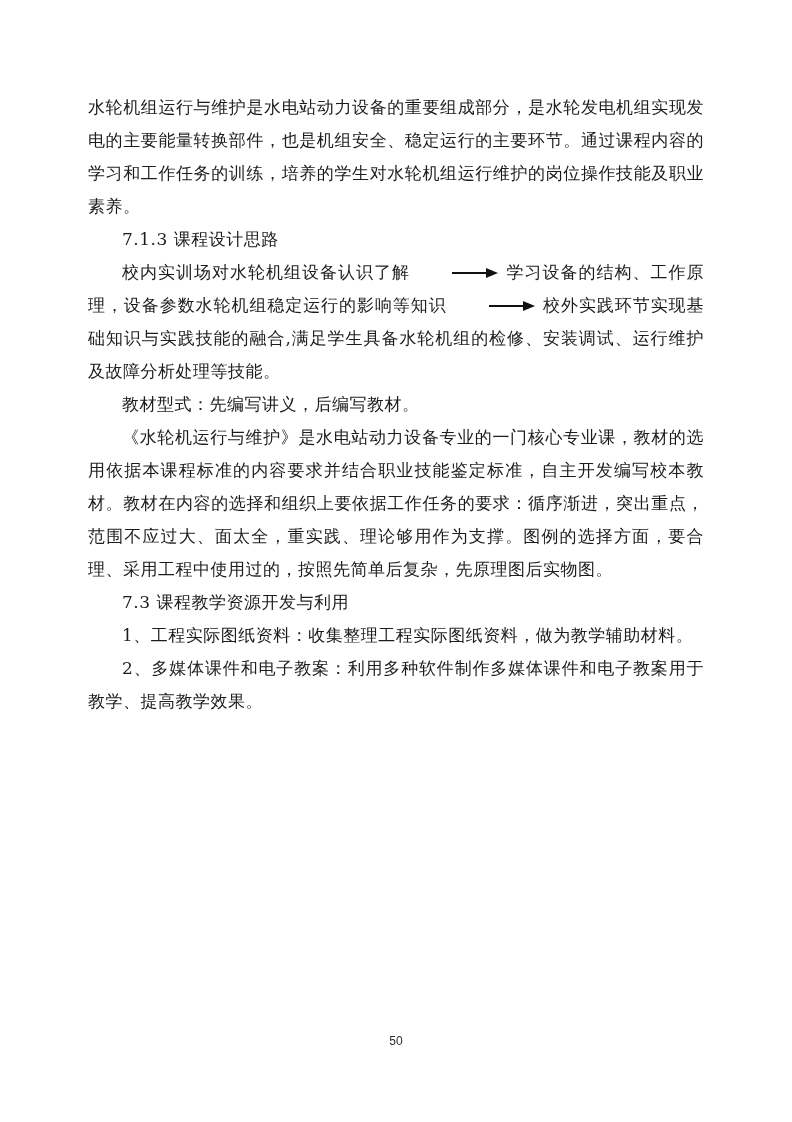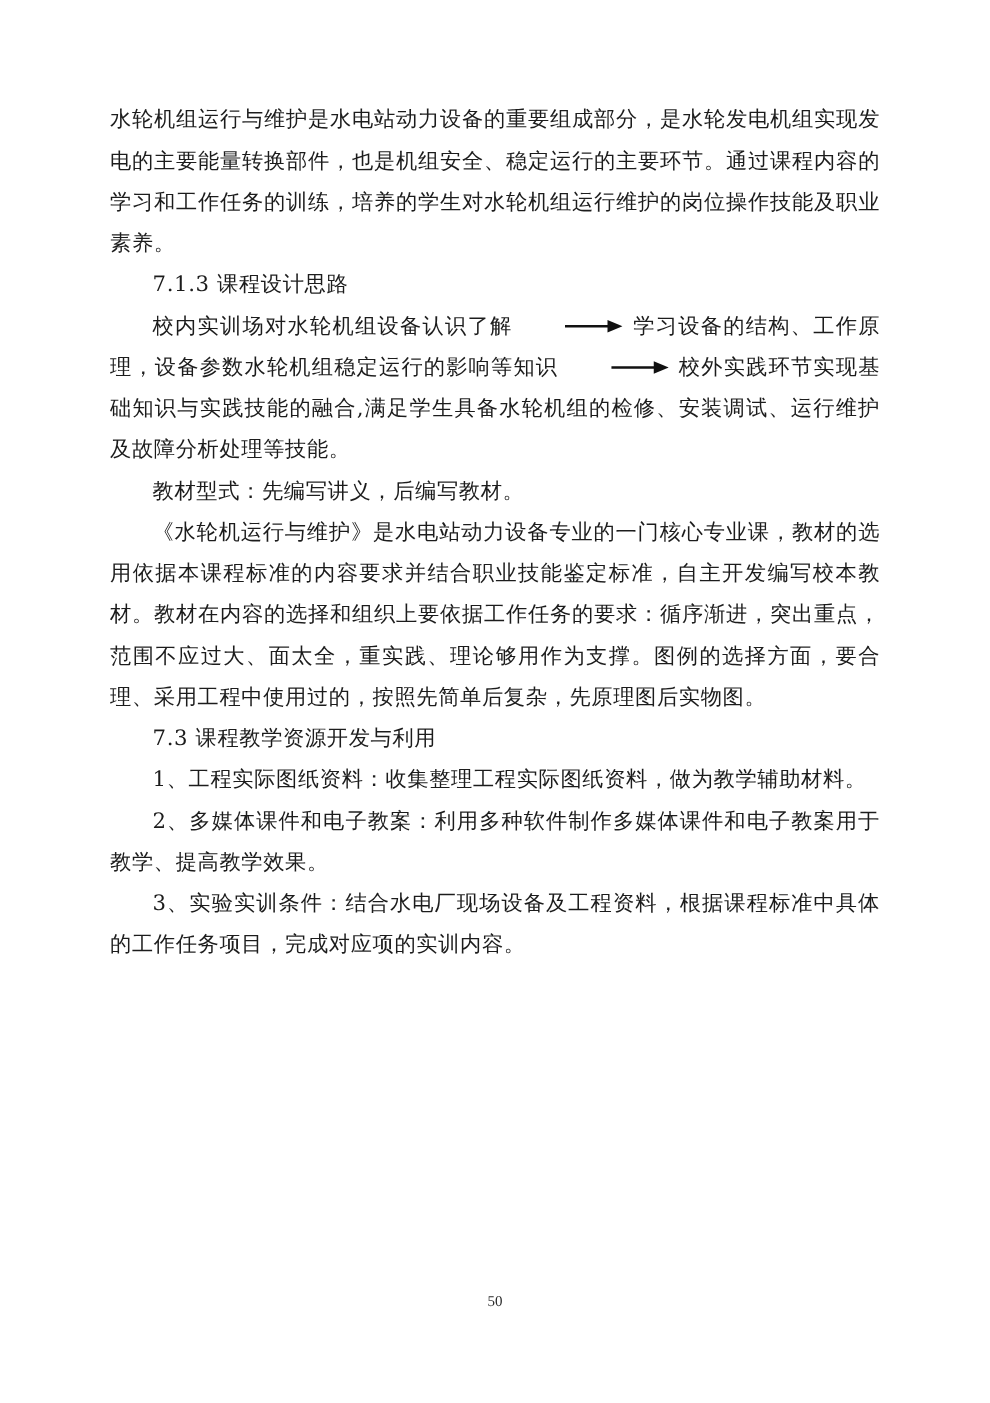--- a/index.html
+++ b/index.html
@@ -27,36 +27,36 @@
   .para {
     margin: 0;
     padding: 0;
     font-size: 17px;
     line-height: 33px;
     text-align: justify;
     text-indent: 2em;
     letter-spacing: 0.5px;
     word-break: break-all;
   }
-  .para.no-indent { text-indent: 0; }
+  .para.no-indent { text-indent: 0; margin-top: 11px; }
   .arrow {
     display: inline-block;
     margin: 0 8px;
     vertical-align: middle;
     line-height: 0;
     position: relative;
     top: -1px;
   }
   .page-number {
     position: absolute;
     left: 0;
     top: 1034px;
     width: 100%;
     text-align: center;
-    font-family: Liberation Serif, serif;
+    font-family: Liberation Sans, sans-serif;
     font-size: 12px;
     color: #2b2b2b;
   }
 </style>
 </head>
 <body>
 
 <div class="page">
   <div class="content">
 
@@ -80,18 +80,17 @@
     <p class="para">《水轮机运行与维护》是水电站动力设备专业的一门核心专业课，教材的选用依据本课程标准的内容要求并结合职业技能鉴定标准，自主开发编写校本教材。教材在内容的选择和组织上要依据工作任务的要求：循序渐进，突出重点，范围不应过大、面太全，重实践、理论够用作为支撑。图例的选择方面，要合理、采用工程中使用过的，按照先简单后复杂，先原理图后实物图。</p>
 
 
     <p class="para">7.3 课程教学资源开发与利用</p>
 
 
     <p class="para">1、工程实际图纸资料：收集整理工程实际图纸资料，做为教学辅助材料。</p>
 
     <p class="para">2、多媒体课件和电子教案：利用多种软件制作多媒体课件和电子教案用于教学、提高教学效果。</p>
 
-    <p class="para">3、实验实训条件：结合水电厂现场设备及工程资料，根据课程标准中具体的工作任务项目，完成对应项的实训内容。</p>
 
   </div>
 
   <div class="page-number">50</div>
 </div>
 
 </body></html>

